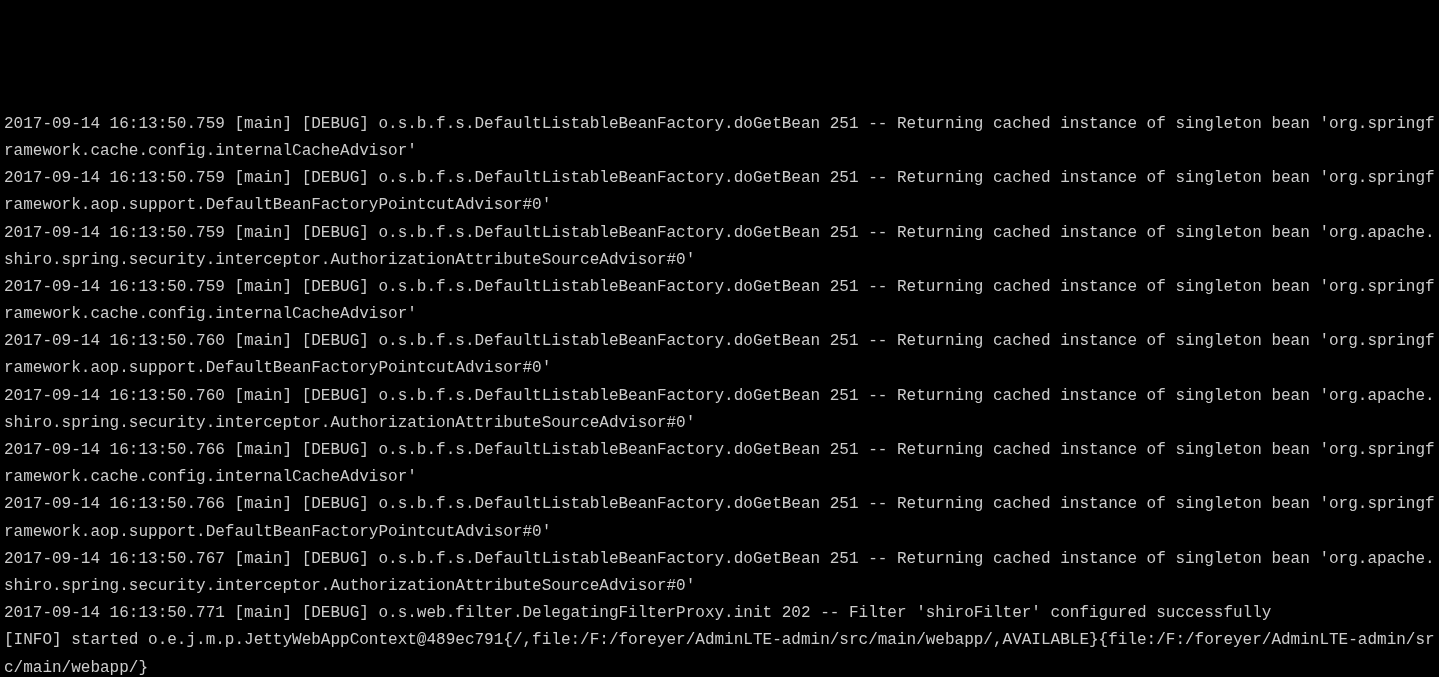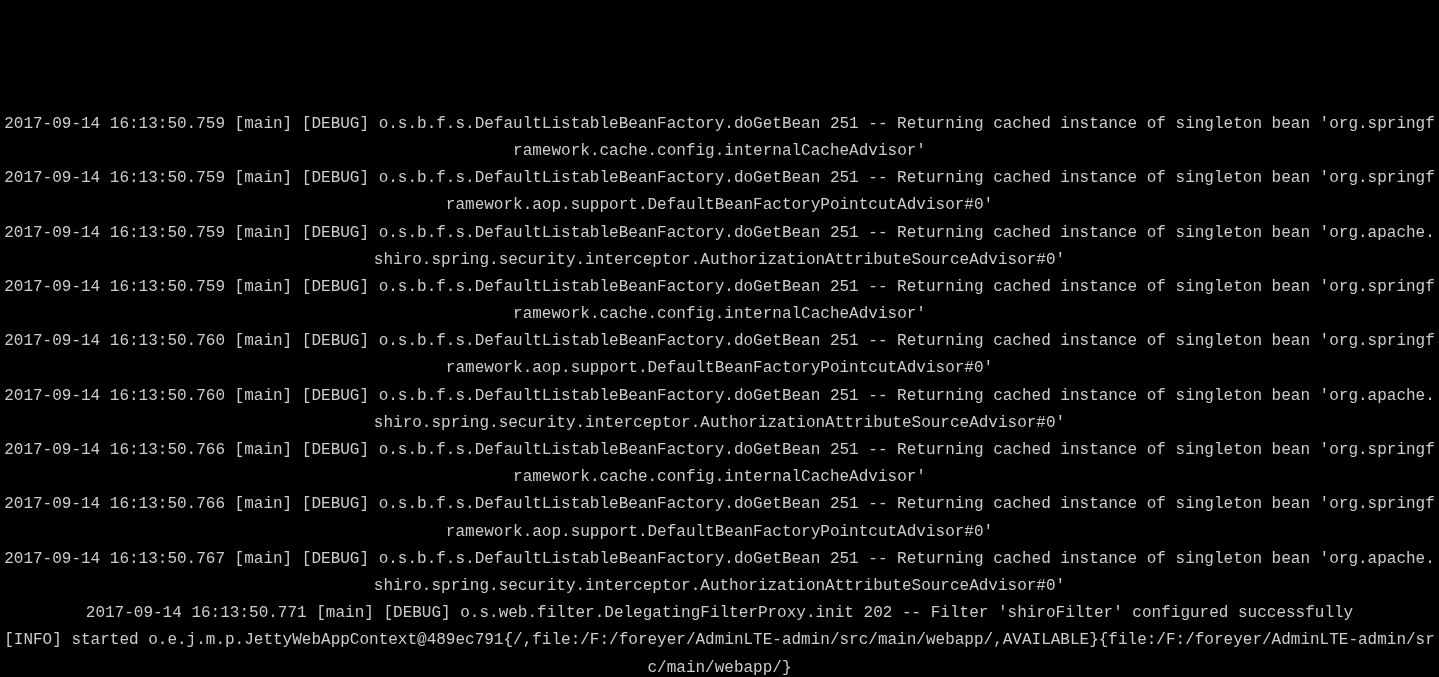--- a/index.html
+++ b/index.html
@@ -15,21 +15,20 @@
       line-height: 1.7;
       padding: 2px 4px;
       width: 1439px;
       height: 677px;
       overflow: hidden;
       white-space: pre-wrap;
       word-break: break-all;
     }
     .log-line {
       display: block;
-      text-align: center;
     }
   </style>
 </head>
 <body>
 
 
 
 <div><span class="log-line">2017-09-14 16:13:50.759 [main] [DEBUG] o.s.b.f.s.DefaultListableBeanFactory.doGetBean 251 -- Returning cached instance of singleton bean 'org.springframework.cache.config.internalCacheAdvisor'</span><span class="log-line">2017-09-14 16:13:50.759 [main] [DEBUG] o.s.b.f.s.DefaultListableBeanFactory.doGetBean 251 -- Returning cached instance of singleton bean 'org.springframework.aop.support.DefaultBeanFactoryPointcutAdvisor#0'</span><span class="log-line">2017-09-14 16:13:50.759 [main] [DEBUG] o.s.b.f.s.DefaultListableBeanFactory.doGetBean 251 -- Returning cached instance of singleton bean 'org.apache.shiro.spring.security.interceptor.AuthorizationAttributeSourceAdvisor#0'</span><span class="log-line">2017-09-14 16:13:50.759 [main] [DEBUG] o.s.b.f.s.DefaultListableBeanFactory.doGetBean 251 -- Returning cached instance of singleton bean 'org.springframework.cache.config.internalCacheAdvisor'</span><span class="log-line">2017-09-14 16:13:50.760 [main] [DEBUG] o.s.b.f.s.DefaultListableBeanFactory.doGetBean 251 -- Returning cached instance of singleton bean 'org.springframework.aop.support.DefaultBeanFactoryPointcutAdvisor#0'</span><span class="log-line">2017-09-14 16:13:50.760 [main] [DEBUG] o.s.b.f.s.DefaultListableBeanFactory.doGetBean 251 -- Returning cached instance of singleton bean 'org.apache.shiro.spring.security.interceptor.AuthorizationAttributeSourceAdvisor#0'</span><span class="log-line">2017-09-14 16:13:50.766 [main] [DEBUG] o.s.b.f.s.DefaultListableBeanFactory.doGetBean 251 -- Returning cached instance of singleton bean 'org.springframework.cache.config.internalCacheAdvisor'</span><span class="log-line">2017-09-14 16:13:50.766 [main] [DEBUG] o.s.b.f.s.DefaultListableBeanFactory.doGetBean 251 -- Returning cached instance of singleton bean 'org.springframework.aop.support.DefaultBeanFactoryPointcutAdvisor#0'</span><span class="log-line">2017-09-14 16:13:50.767 [main] [DEBUG] o.s.b.f.s.DefaultListableBeanFactory.doGetBean 251 -- Returning cached instance of singleton bean 'org.apache.shiro.spring.security.interceptor.AuthorizationAttributeSourceAdvisor#0'</span><span class="log-line">2017-09-14 16:13:50.771 [main] [DEBUG] o.s.web.filter.DelegatingFilterProxy.init 202 -- Filter 'shiroFilter' configured successfully</span><span class="log-line">[INFO] started o.e.j.m.p.JettyWebAppContext@489ec791{/,file:/F:/foreyer/AdminLTE-admin/src/main/webapp/,AVAILABLE}{file:/F:/foreyer/AdminLTE-admin/src/main/webapp/}</span></div>
 
 

